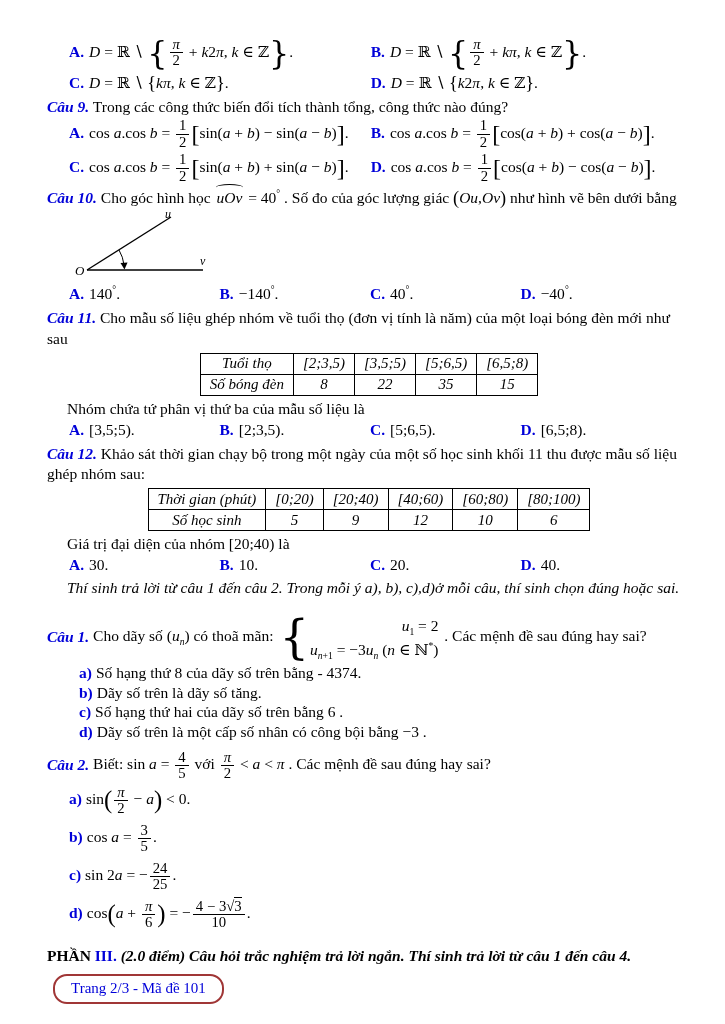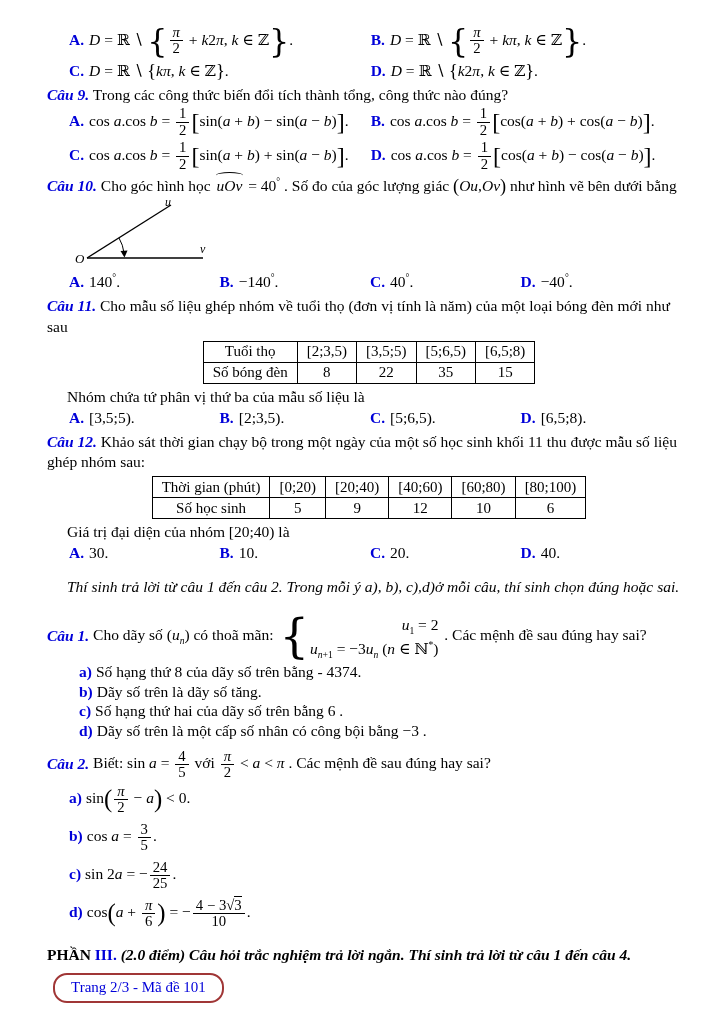--- a/index.html
+++ b/index.html
@@ -3,21 +3,21 @@
 <meta charset="utf-8">
 <style>
   :root{ --accent:#0000d9; --fborder:#a03636; }
   *{box-sizing:border-box;}
   html,body{margin:0;padding:0;}
   body{
     width:725px;height:1024px;overflow:hidden;background:#fff;color:#000;
     font-family:"Liberation Serif","DejaVu Serif",serif;
     font-size:15.5px;line-height:1.3;
   }
-  .page{padding:24px 34px 0 47px;}
+  .page{padding:36px 34px 0 47px;}
   
   .qlabel{color:var(--accent);font-weight:bold;font-style:italic;}
   .ol{color:var(--accent);font-weight:bold;margin-right:5px;}
   .ltr{color:var(--accent);font-weight:bold;margin-right:4px;}
   
   .optrow{display:flex;align-items:flex-start;margin-left:22px;}
   .cols2 > .opt{width:48.5%;}
   .cols4 > .opt{width:24.2%;}
   .opt{padding:1px 0;white-space:nowrap;}
   .row-gap{margin-top:2px;}
@@ -37,27 +37,27 @@
   .sq .rad{border-top:1px solid #000;}
   .arc{position:relative;display:inline-block;padding:0 2px;}
   .arc::before{content:"";position:absolute;left:1px;right:1px;top:-4px;height:6px;
       border-top:1.3px solid #000;border-radius:100% 100% 0 0;}
   .sys{display:inline-flex;align-items:center;vertical-align:middle;margin:1px 2px;}
   .sys .brace{font-size:3em;line-height:0.9;font-family:"DejaVu Serif",serif;margin-right:1px;}
   .sys .lines{display:inline-flex;flex-direction:column;line-height:1.55;text-align:right;}
   
   table.grid{border-collapse:collapse;margin:4px auto 3px auto;}
   table.grid td{border:1.2px solid #000;padding:0 9px;text-align:center;
-      font-size:15px;height:21px;white-space:nowrap;}
+      font-size:15px;height:21px;white-space:nowrap;font-style:italic;}
   
   .part-head{margin-top:12px;font-weight:bold;}
   .part-head .blue{color:var(--accent);}
   .part-head .bi-blue{color:var(--accent);font-style:italic;}
   .part-head .bi-black{font-style:italic;}
-  .sub-ital{font-style:italic;margin-left:20px;margin-top:12px;}
+  .sub-ital{font-style:italic;margin-left:20px;margin-top:1px;}
   
   .tf{margin-left:32px;line-height:1.15;padding:1px 0;}
   .tf2{margin-left:22px;padding:3px 0;}
   .note{margin-left:20px;}
   
   .fig{margin:2px 0 0 28px;}
   
   .footer-box{display:inline-block;margin:8px 4px 0 6px;padding:3px 16px 4px 16px;
       border:2px solid var(--fborder);border-radius:14px;color:var(--accent);font-size:15px;}
 </style>

